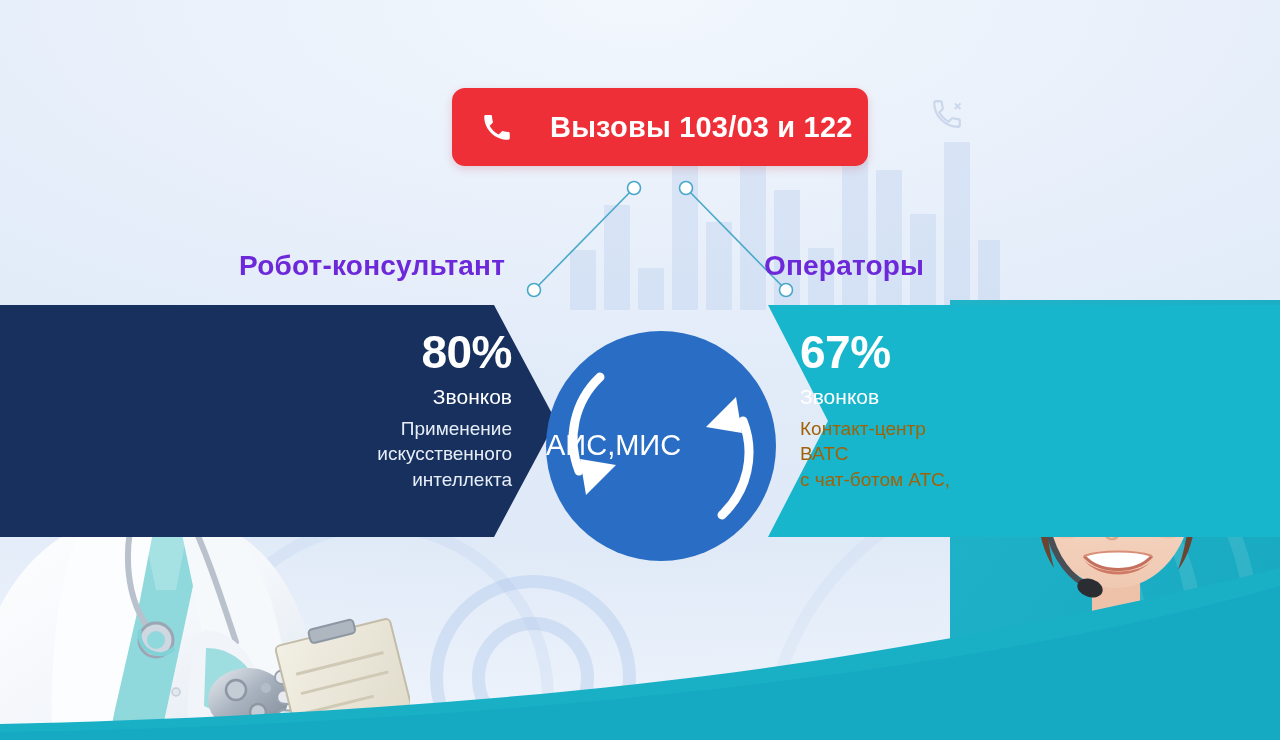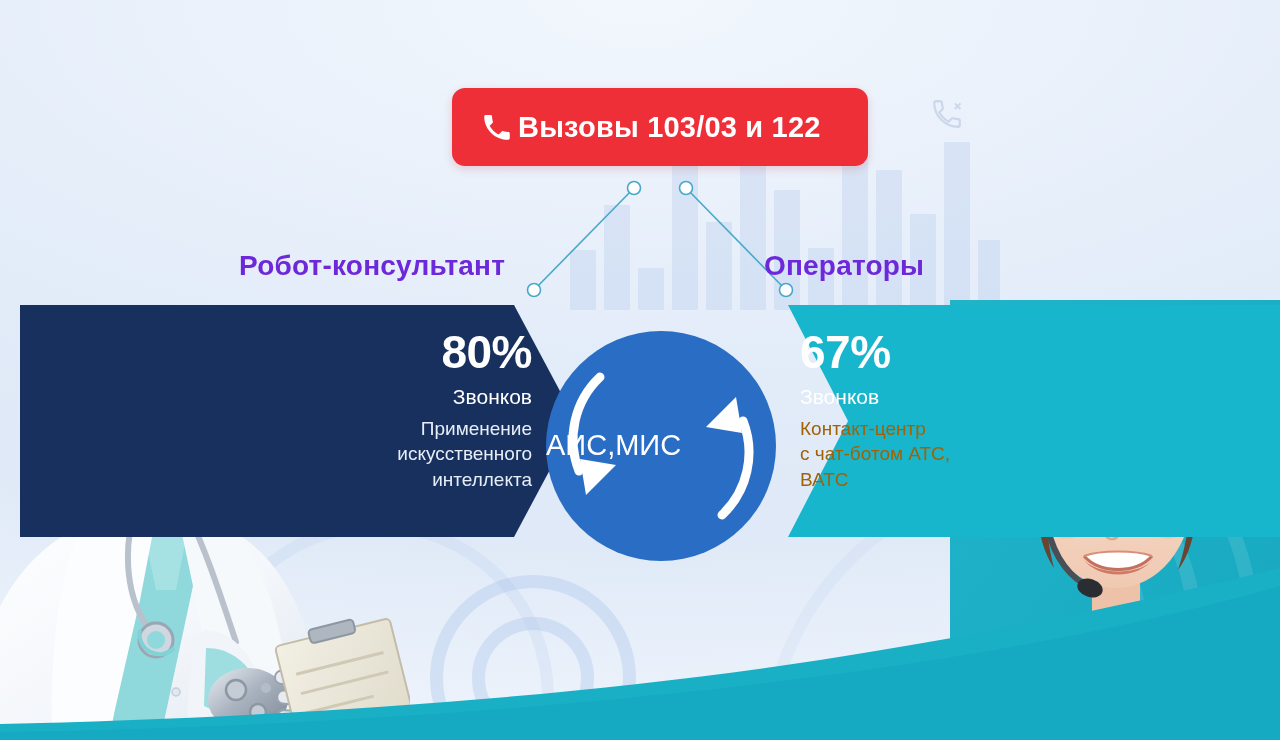--- a/index.html
+++ b/index.html
@@ -25,38 +25,38 @@
 
   .bottom-wave{position:absolute;left:0;bottom:0;width:1280px;height:230px;}
 
   
   .robot{position:absolute;left:-10px;top:300px;width:420px;height:440px;}
 
   
   .operator{position:absolute;right:0;top:300px;width:330px;height:440px;overflow:hidden;}
 
   
-  .panel{position:absolute;top:305px;height:232px;padding-left:20px;}
+  .panel{position:absolute;top:305px;height:232px;}
   .panel svg{display:block;}
   .panel .txt{position:absolute;top:0;}
 
   .pct{font-size:46px;font-weight:bold;color:#ffffff;line-height:1;letter-spacing:-.5px;}
   .zvon{font-size:21px;font-weight:normal;color:#ffffff;line-height:1;margin-top:11px;}
   .desc{font-size:19px;color:#e7eef8;line-height:1.33;margin-top:9px;font-weight:400;}
 
   .left-txt{right:48px;text-align:right;width:230px;padding-top:24px;}
 
   
   .hub{position:absolute;left:546px;top:331px;width:230px;height:230px;}
   .hub-label{position:absolute;inset:0;display:flex;flex-direction:row;align-items:center;justify-content:flex-start;
     color:#fff;font-size:29px;line-height:1.17;text-align:center;pointer-events:none;}
 
   
   .badge{position:absolute;left:452px;top:88px;width:416px;height:78px;background:#ee2f38;
-    border-radius:13px;display:flex;align-items:center;gap:4px;padding-left:28px;box-sizing:border-box;
+    border-radius:13px;display:flex;align-items:center;gap:36px;padding-left:28px;box-sizing:border-box;
     box-shadow:0 3px 10px rgba(180,30,40,.18);}
   .badge-text{color:#fff;font-size:29px;font-weight:bold;letter-spacing:.2px;}
 
   
   .head{position:absolute;font-size:28px;font-weight:bold;color:#6d28d9;letter-spacing:.2px;}
   .head-left{left:239px;top:250px;}
   .head-right{left:764px;top:250px;}
 
   
   .connectors{position:absolute;left:0;top:0;width:1280px;height:400px;}
@@ -313,22 +313,22 @@
 
   <div class="panel" style="left:720px;width:560px;">
     <svg width="560" height="232" viewBox="0 0 560 232">
       <path d="M48 0 H560 V232 H48 L108 116 Z" fill="#17b6cc"></path>
     </svg>
     <div class="txt" style="left:80px;width:240px;padding-top:24px;text-align:left;">
       <div class="pct">67%</div>
       <div class="zvon">Звонков</div>
       <div class="desc" style="color:#a16207">
         <div>Контакт-центр</div>
+        <div>ВАТС</div>
         <div>с чат-ботом АТС,</div>
-        <div>ВАТС</div>
       </div>
     </div>
   </div>
 
   <div class="hub">
     <svg width="230" height="230" viewBox="0 0 230 230">
       <circle cx="115" cy="115" r="115" fill="#2a6dc4"></circle>
       <g fill="none" stroke="#ffffff" stroke-width="9" stroke-linecap="round">
         <path d="M33 140 A 86 86 0 0 1 54 46"></path>
         <path d="M197 90 A 86 86 0 0 1 176 184"></path>

